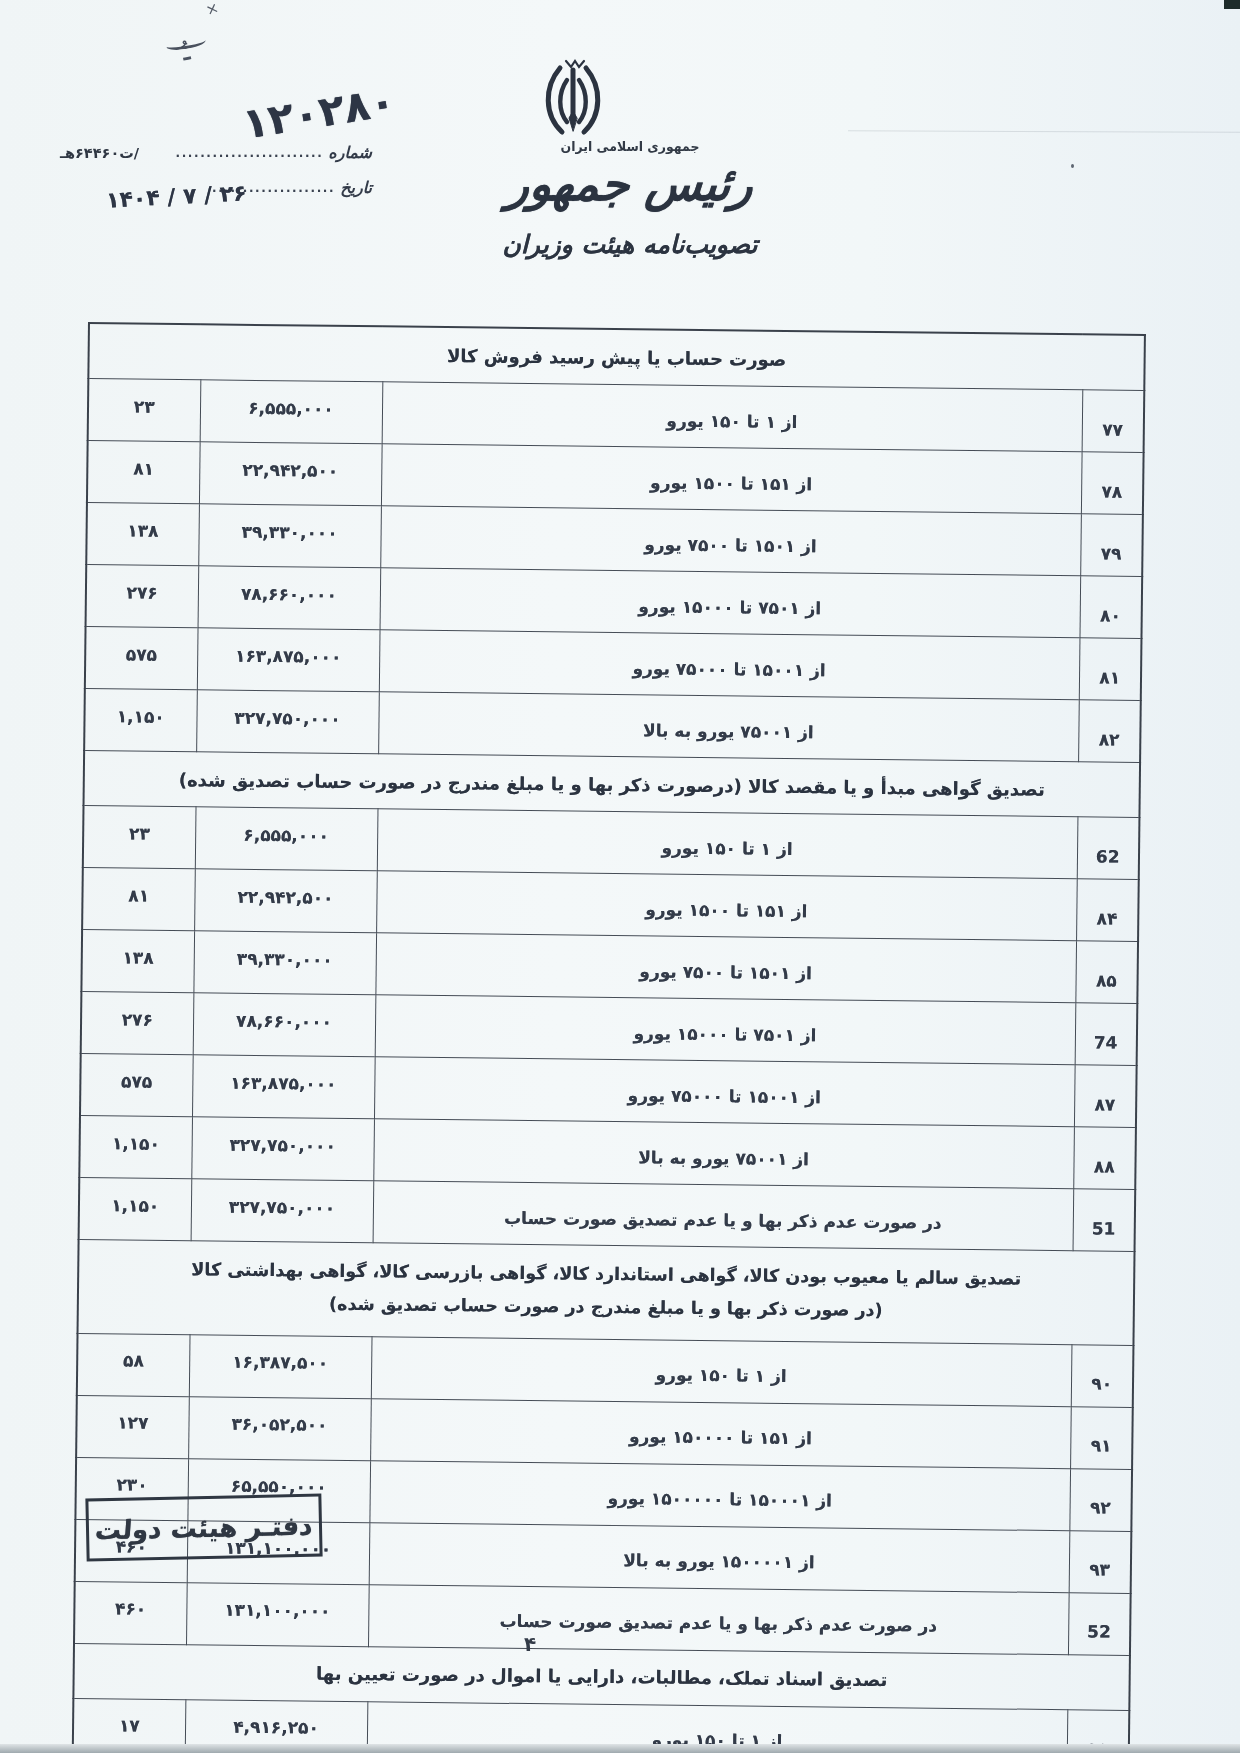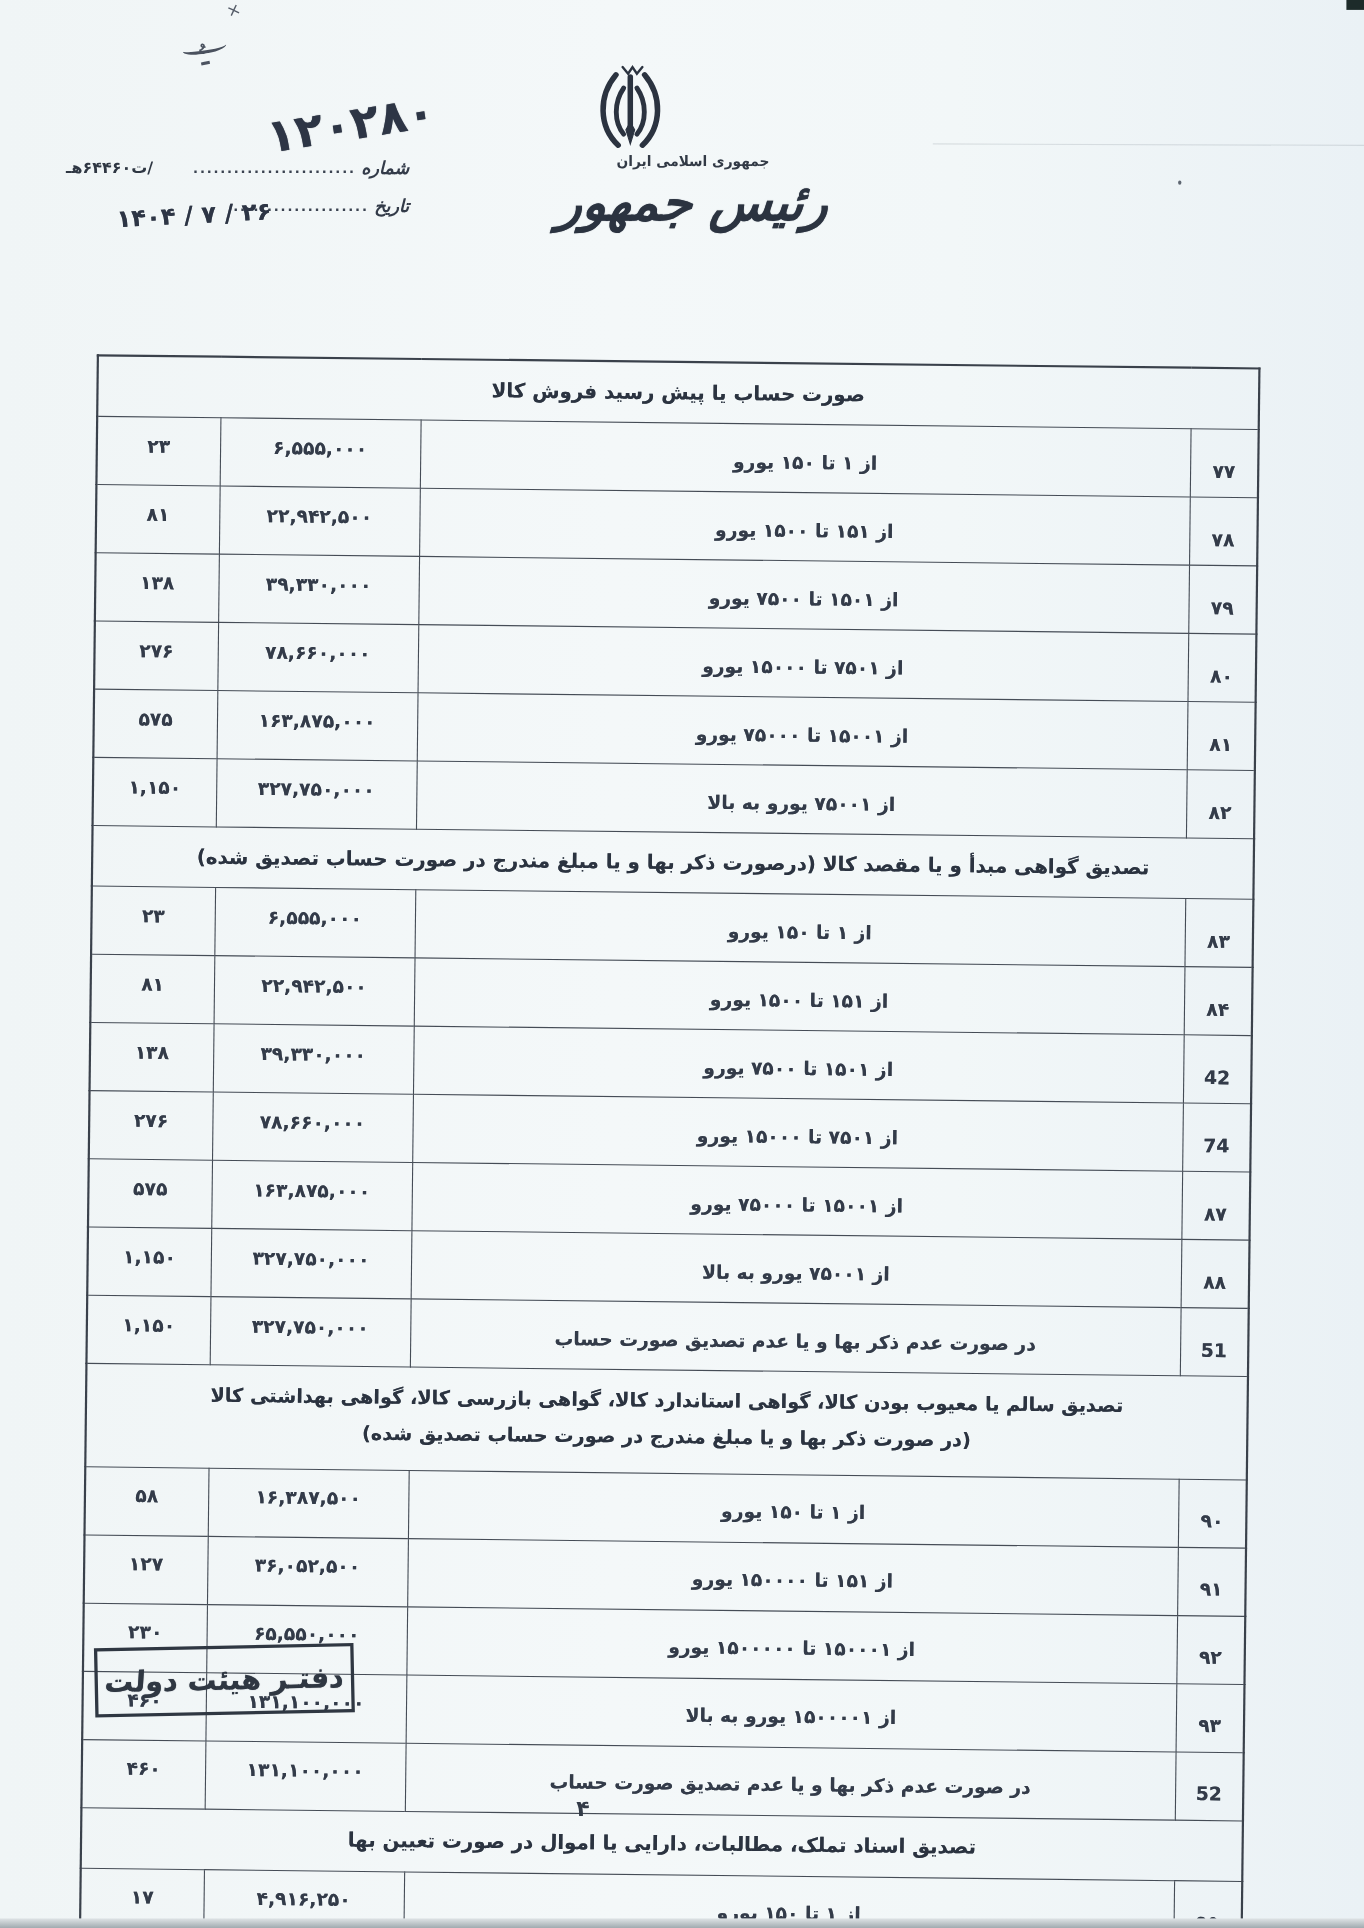--- a/index.html
+++ b/index.html
@@ -93,20 +93,21 @@
         <path d="M27 25 C18 38 18 56 27 67" stroke-width="4.4"></path>
         <path d="M39 25 C48 38 48 56 39 67" stroke-width="4.4"></path>
         <path d="M20 13 C4 32 4 60 22 77" stroke-width="5"></path>
         <path d="M46 13 C62 32 62 60 44 77" stroke-width="5"></path>
       </g>
     </svg>
   </div>
 
   <div class="country">جمهوری اسلامی ایران</div>
   <div class="office">رئیس جمهور</div>
+  <div class="doctype">تصویب‌نامه هیئت وزیران</div>
 
   <div class="hand-number">۱۲۰۲۸۰</div>
   <div class="lh-line num-line">
     <span class="lh-label">شماره</span>
     <span class="dots">........................</span>
     <span class="lh-ref">/ت۶۴۴۶۰هـ</span>
   </div>
   <div class="lh-line date-line">
     <span class="lh-label">تاریخ</span>
     <span class="dots">....................</span>
@@ -158,33 +159,33 @@
           <tr class="data-row">
             <td class="col-no">۸۲</td>
             <td class="col-desc">از ۷۵۰۰۱ یورو به بالا</td>
             <td class="col-amount">۳۲۷,۷۵۰,۰۰۰</td>
             <td class="col-fee">۱,۱۵۰</td>
           </tr>
           <tr class="section-row">
             <td colspan="4">تصدیق گواهی مبدأ و یا مقصد کالا (درصورت ذکر بها و یا مبلغ مندرج در صورت حساب تصدیق شده)</td>
           </tr>
           <tr class="data-row">
-            <td class="col-no">۸۳</td>
+            <td class="col-no">62</td>
             <td class="col-desc">از ۱ تا ۱۵۰ یورو</td>
             <td class="col-amount">۶,۵۵۵,۰۰۰</td>
             <td class="col-fee">۲۳</td>
           </tr>
           <tr class="data-row">
             <td class="col-no">۸۴</td>
             <td class="col-desc">از ۱۵۱ تا ۱۵۰۰ یورو</td>
             <td class="col-amount">۲۲,۹۴۲,۵۰۰</td>
             <td class="col-fee">۸۱</td>
           </tr>
           <tr class="data-row">
-            <td class="col-no">42</td>
+            <td class="col-no">۸۵</td>
             <td class="col-desc">از ۱۵۰۱ تا ۷۵۰۰ یورو</td>
             <td class="col-amount">۳۹,۳۳۰,۰۰۰</td>
             <td class="col-fee">۱۳۸</td>
           </tr>
           <tr class="data-row">
             <td class="col-no">74</td>
             <td class="col-desc">از ۷۵۰۱ تا ۱۵۰۰۰ یورو</td>
             <td class="col-amount">۷۸,۶۶۰,۰۰۰</td>
             <td class="col-fee">۲۷۶</td>
           </tr>

